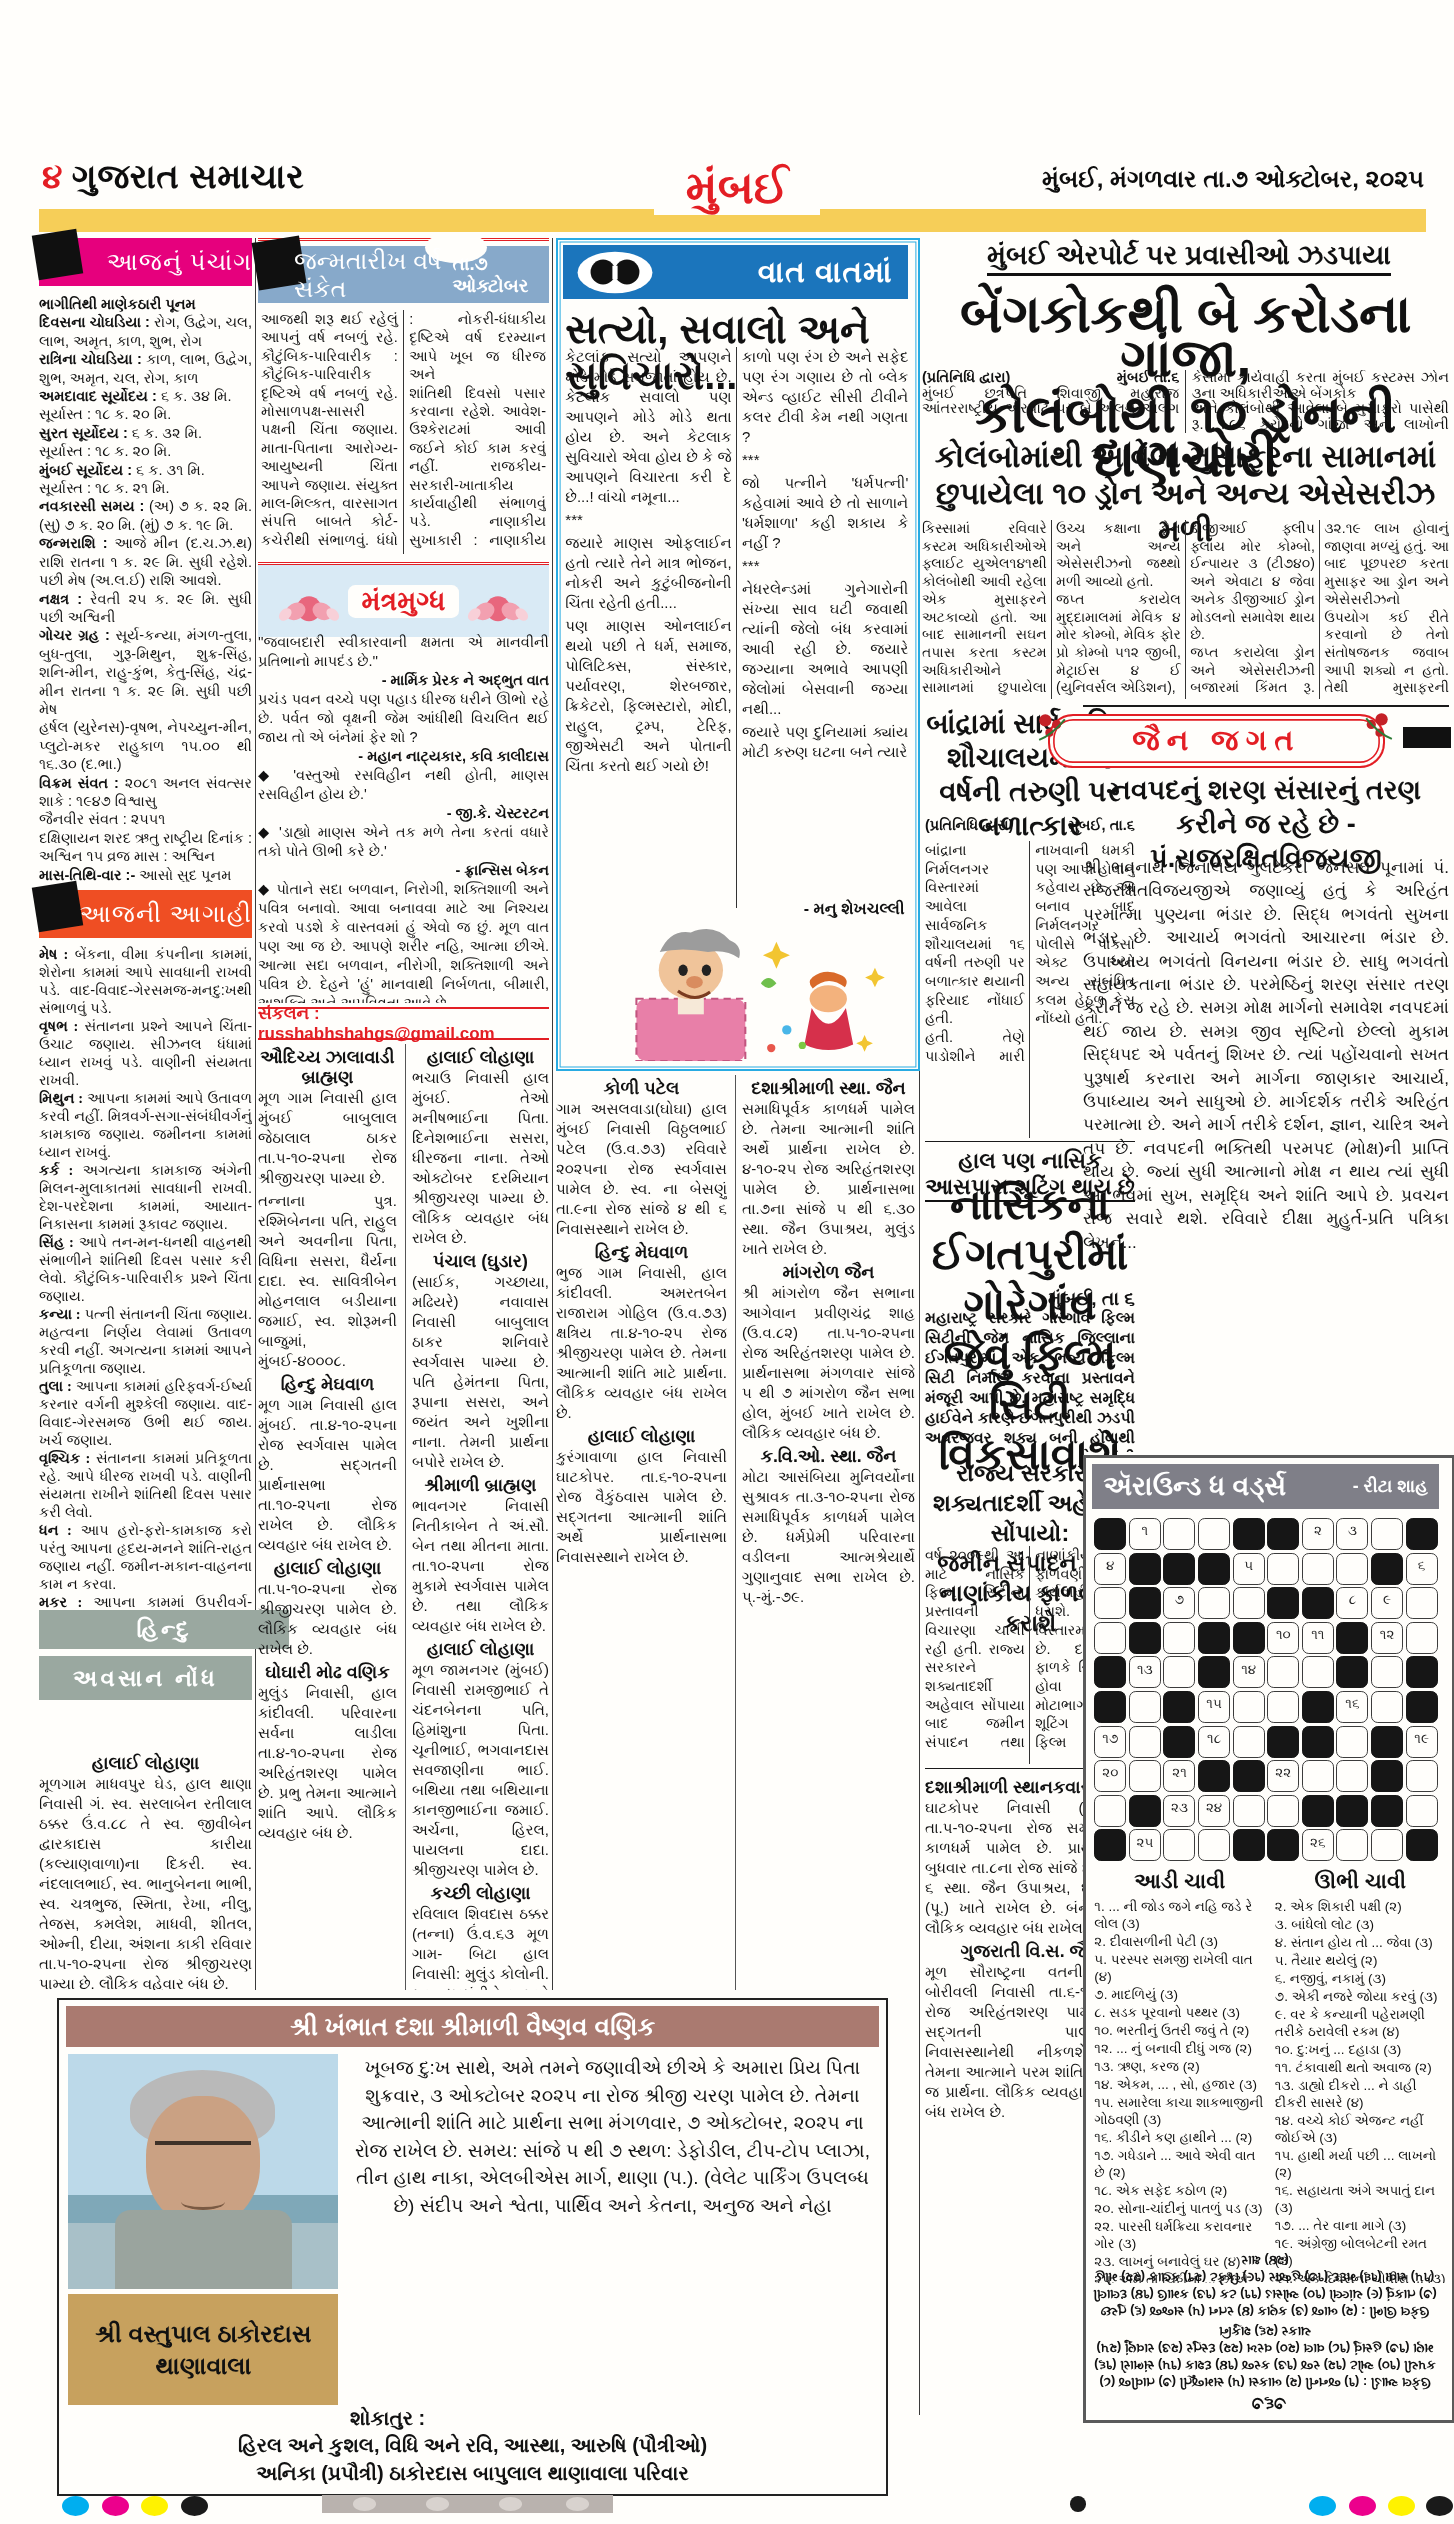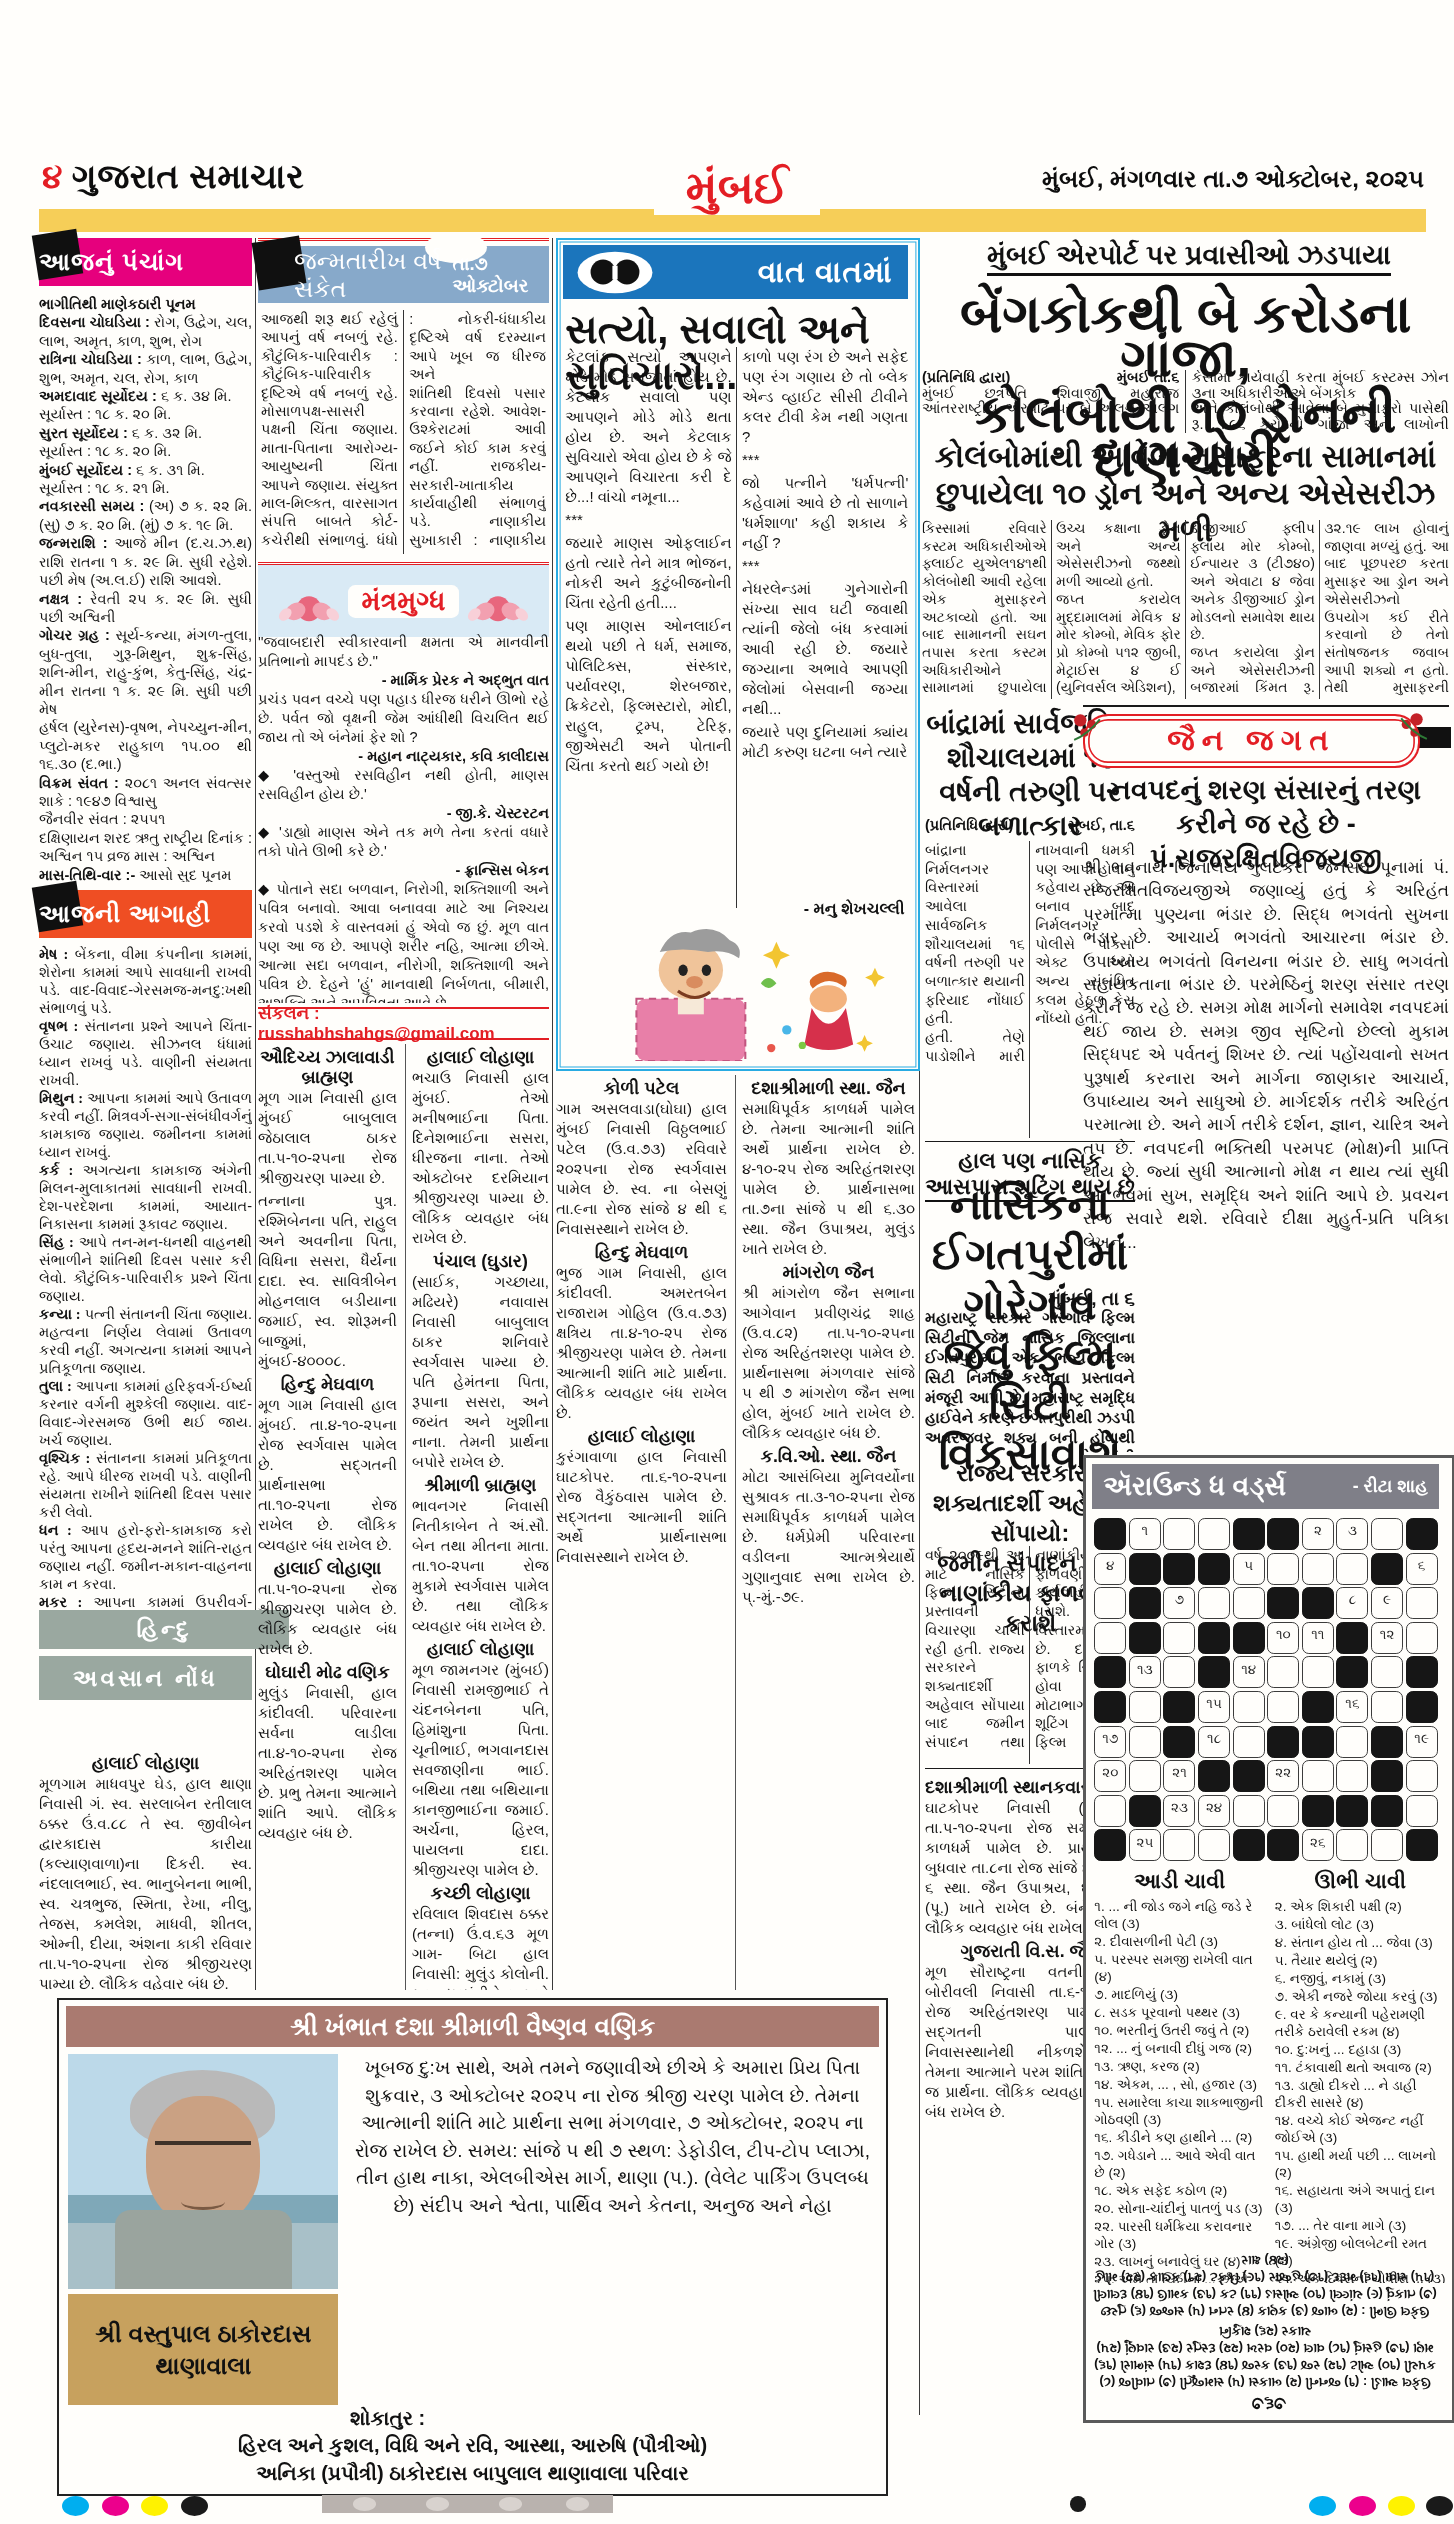--- a/index.html
+++ b/index.html
@@ -13,22 +13,22 @@
 
   
   .pgn{color:#e31e24;font-weight:900;font-size:33px;}
   .mast{font-weight:900;font-size:34px;letter-spacing:0.5px;color:#0d0d0d;}
   .dateline-top{font-weight:bold;font-size:24px;color:#0d0d0d;}
   .ybar{position:absolute;left:39px;top:209px;width:1387px;height:23px;background:#f6ce58;}
   .citylbl{position:absolute;left:654px;top:162px;width:156px;text-align:center;background:#fffefb;
            color:#e31e24;font-size:45px;font-weight:900;padding:0 5.2px;}
 
   
-  .shead{position:absolute;height:48px;display:flex;align-items:center;justify-content:flex-start;
-         color:#fff;font-weight:700;}
+  .shead{position:absolute;height:48px;display:flex;align-items:center;justify-content:flex-end;
+         color:#fff;font-weight:400;}
   .shead:before{content:"";position:absolute;left:-4.2px;top:-6.2px;width:45px;height:45px;background:#101010;
          transform:rotate(-9deg);}
   .shead .t{position:relative;z-index:2;font-size:24.4px;letter-spacing:1px;}
 
   .body-sm{font-size:14.5px;line-height:18.4px;}
 
   .vr{position:absolute;width:1px;background:#3a3a3a;}
   .hr{position:absolute;height:1.6px;background:#1a1a1a;}
 
   
@@ -88,21 +88,21 @@
   .cols4{column-count:4;column-gap:9.4px;column-rule:1px solid #333;font-size:14px;line-height:17.7px;text-align:justify;}
   .byl{display:flex;justify-content:space-between;font-weight:bold;}
 
   .hl-b{font-size:28px;line-height:34px;font-weight:900;}
   .cols2{column-count:2;column-gap:10.4px;column-rule:1px solid #333;font-size:14.5px;line-height:18.7px;text-align:justify;}
   .kick2{font-size:22px;font-weight:900;border-bottom:2.6px solid #111;display:inline-block;}
   .hl-n{font-size:43px;line-height:50px;font-weight:900;}
   .sub-n{font-size:23.4px;line-height:30px;font-weight:900;text-align:center;}
 
   
-  .jain-band{position:absolute;left:1083px;top:714px;width:333px;height:50px;border:2.6px solid #e31e24;
+  .jain-band{position:absolute;left:1048px;top:714px;width:333px;height:50px;border:2.6px solid #e31e24;
              border-radius:25px;box-shadow:inset 0 0 0 3.1px #fffefb, inset 0 0 0 4.7px #e31e24;
              display:flex;align-items:center;justify-content:center;background:#fffefb;}
   .jain-band .t{color:#e31e24;font-size:29px;font-weight:900;letter-spacing:7.3px;}
   .jain-black{position:absolute;left:1403px;top:727px;width:48px;height:21px;background:#111;}
   .jain-hl{position:absolute;left:1083px;top:773px;width:366px;font-size:27px;line-height:34px;font-weight:900;text-align:center;}
   .jain-body{position:absolute;left:1083px;top:856px;width:366px;height:590px;font-size:17px;line-height:23.4px;text-align:justify;}
 
   
   .cw{position:absolute;left:1083px;top:1455px;width:366px;height:962px;border:3.6px solid #5a5a5a;background:#fffefb;}
   .cw-head{position:absolute;left:6.2px;top:6.2px;width:347px;height:45px;background:#7f7f88;display:flex;

